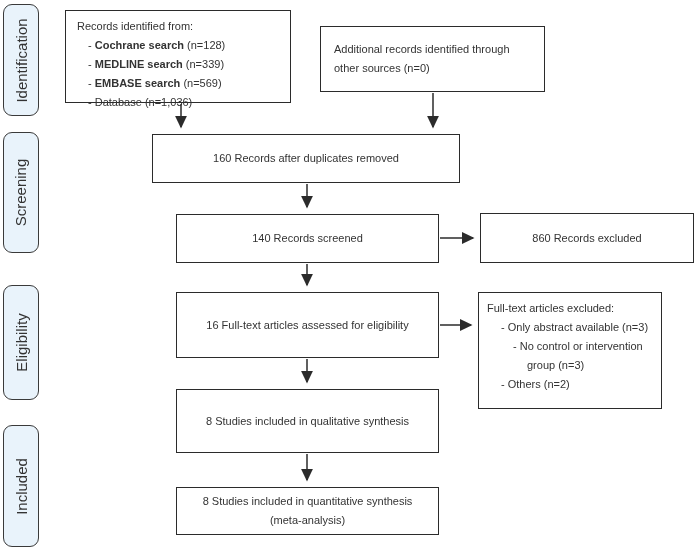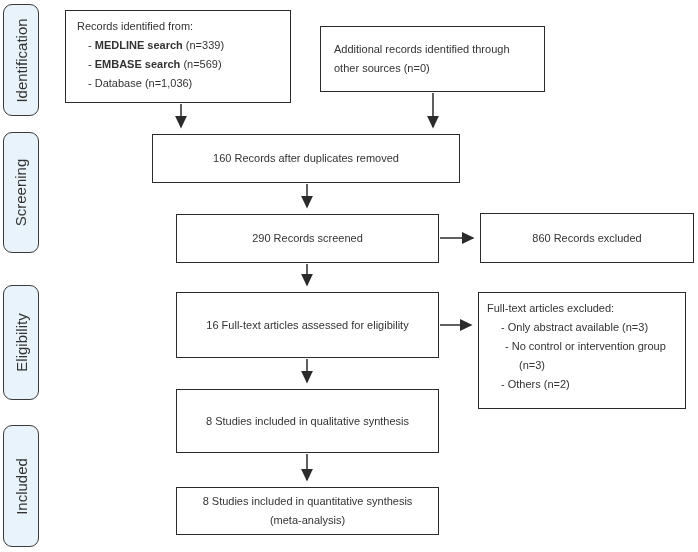--- a/index.html
+++ b/index.html
@@ -74,49 +74,50 @@
   </div>
   <div class="stage" style="top:285px;height:115px;">
     <span>Eligibility</span>
   </div>
   <div class="stage" style="top:425px;height:122px;">
     <span>Included</span>
   </div>
 
   <div class="node listbox" style="left:65px;top:10px;width:226px;height:93px;">
     <div>Records identified from:</div>
+    <div class="li"><span>- </span><b>Cochrane search</b><span> (n=128)</span></div>
     <div class="li"><span>- </span><b>MEDLINE search</b><span> (n=339)</span></div>
     <div class="li"><span>- </span><b>EMBASE search</b><span> (n=569)</span></div>
     <div class="li"><span>- </span><b></b><span>Database (n=1,036)</span></div>
   </div>
 
   <div class="node leftpad" style="left:320px;top:26px;width:225px;height:66px;">
     <span>Additional records identified through other sources (n=0)</span>
   </div>
 
   <div class="node center" style="left:152px;top:134px;width:308px;height:49px;">
     <span>160 Records after duplicates removed</span>
   </div>
 
   <div class="node center" style="left:176px;top:214px;width:263px;height:49px;">
-    <span>290 Records screened</span>
+    <span>140 Records screened</span>
   </div>
 
   <div class="node center" style="left:480px;top:213px;width:214px;height:50px;">
     <span>860 Records excluded</span>
   </div>
 
   <div class="node center" style="left:176px;top:292px;width:263px;height:66px;">
     <span>16 Full-text articles assessed for eligibility</span>
   </div>
 
-  <div class="node listbox" style="left:478px;top:292px;width:208px;height:117px;padding-left:8px;">
+  <div class="node listbox" style="left:478px;top:292px;width:184px;height:117px;padding-left:8px;">
     <div>Full-text articles excluded:</div>
     <div class="hang" style="margin-left:6px;"><span>- </span><span>Only abstract available (n=3)</span></div>
-    <div class="hang" style="margin-left:10px;"><span>- </span><span>No control or intervention group (n=3)</span></div>
+    <div class="hang" style="margin-left:18px;"><span>- </span><span>No control or intervention group (n=3)</span></div>
     <div class="hang" style="margin-left:6px;"><span>- </span><span>Others (n=2)</span></div>
   </div>
 
   <div class="node center" style="left:176px;top:389px;width:263px;height:64px;">
     <span>8 Studies included in qualitative synthesis</span>
   </div>
 
   <div class="node center" style="left:176px;top:487px;width:263px;height:48px;">
     <span>8 Studies included in quantitative synthesis (meta-analysis)</span>
   </div>

